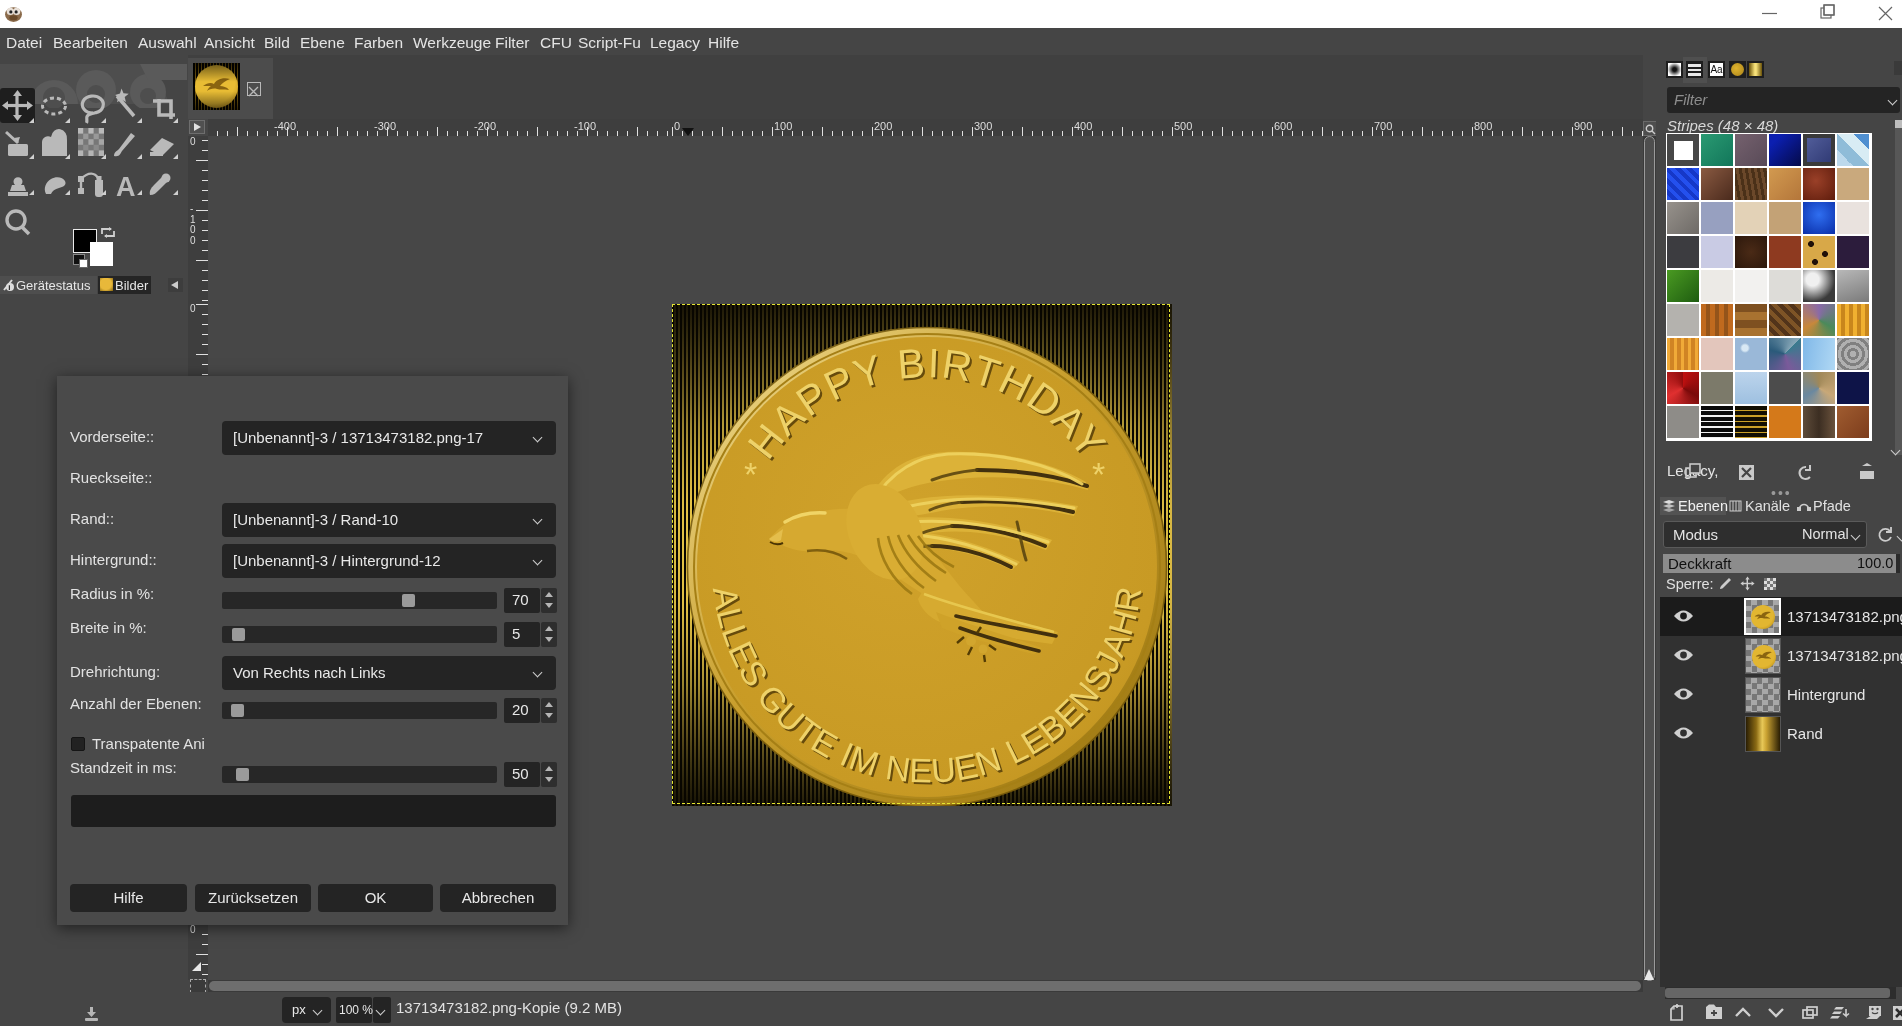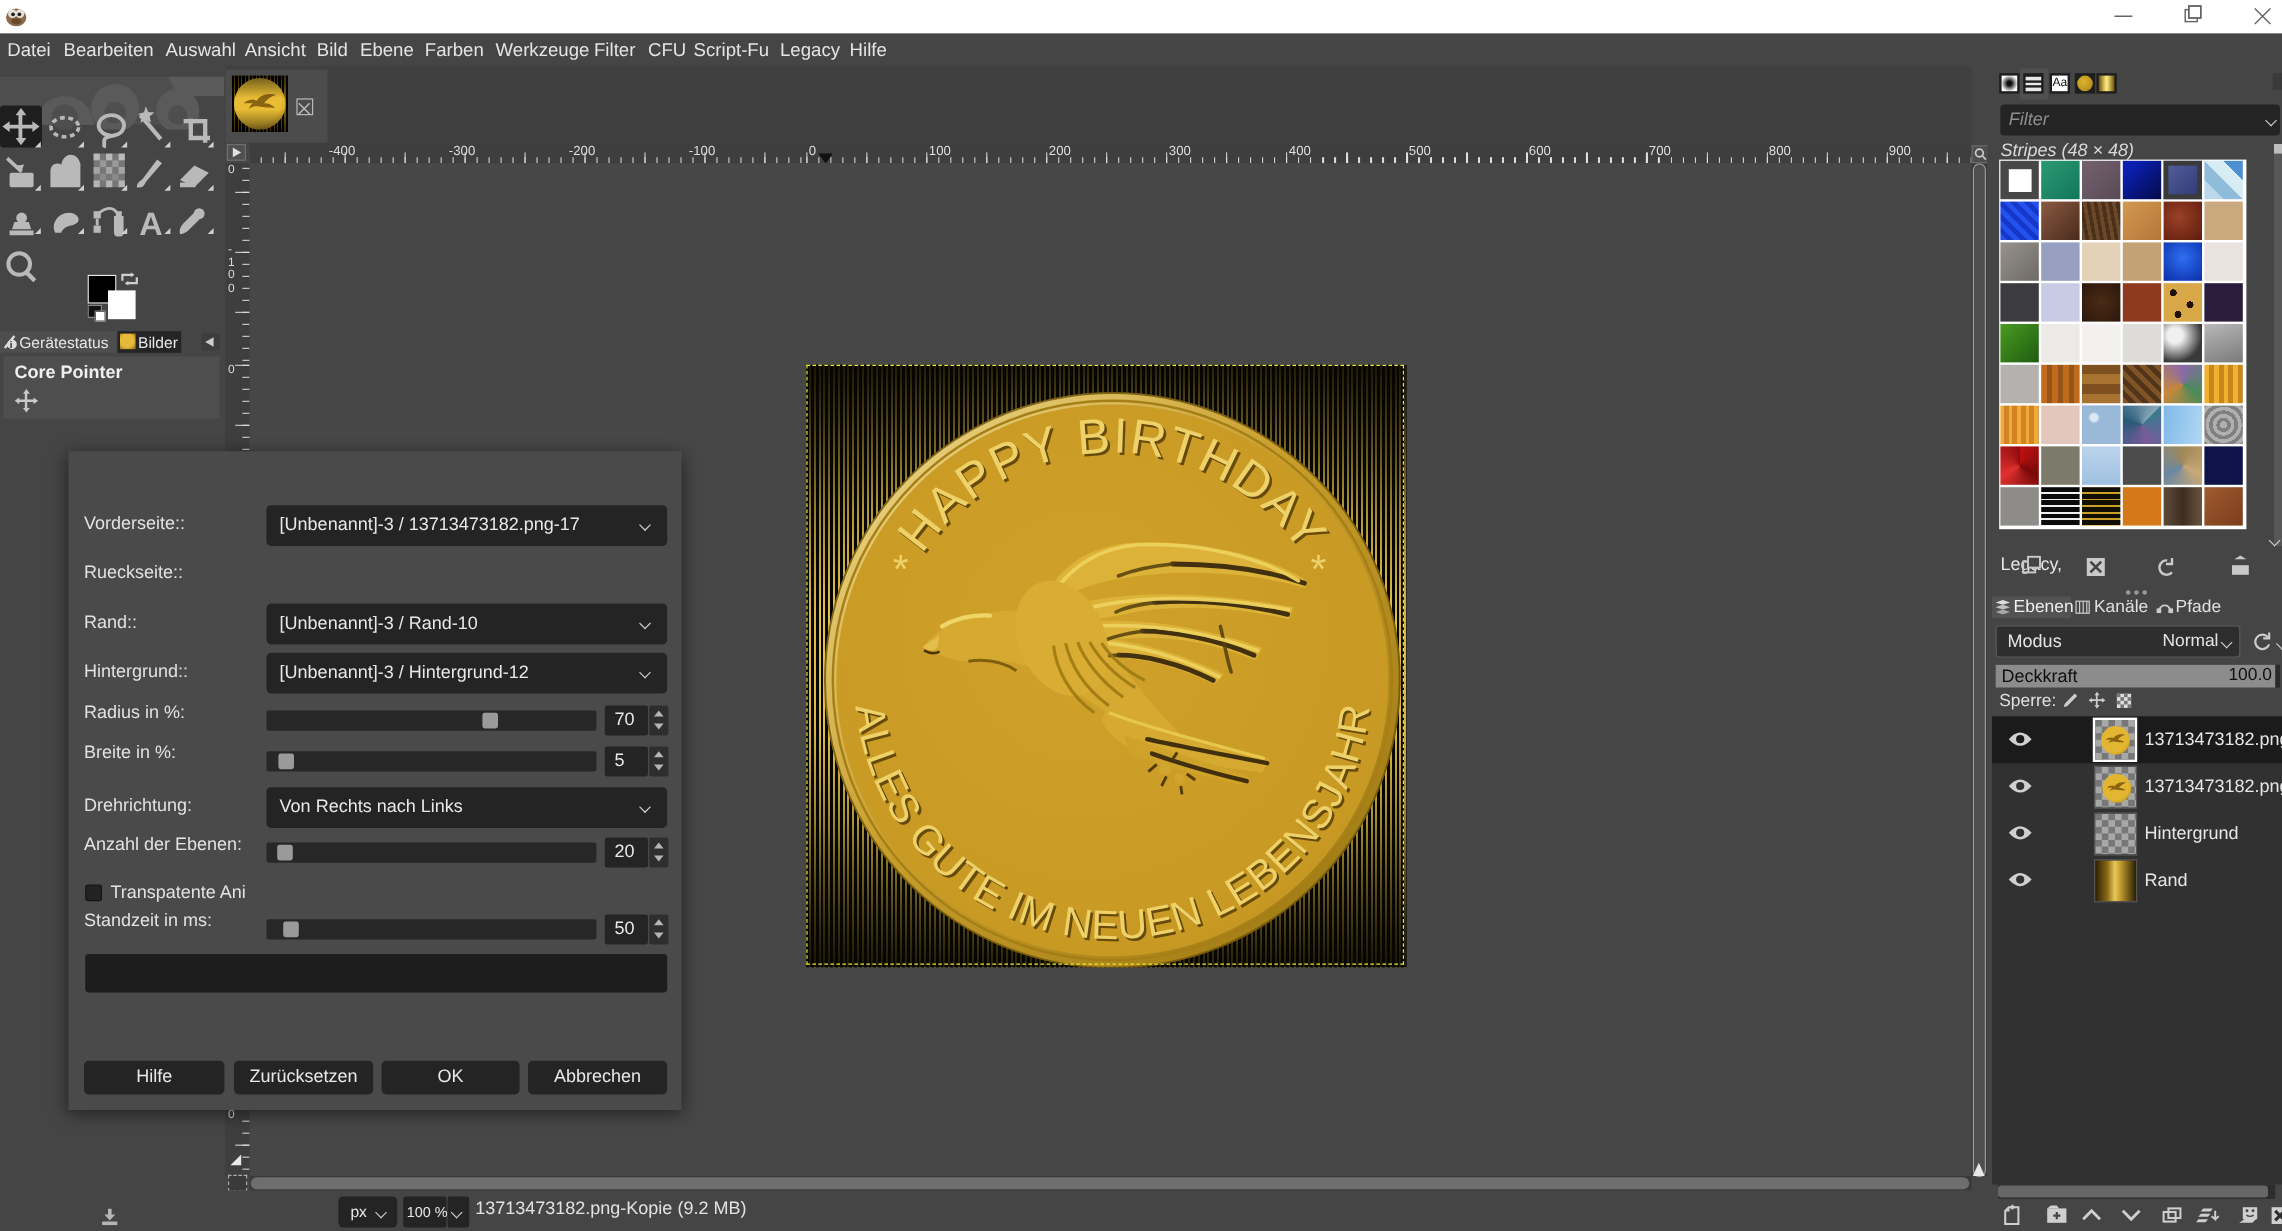--- a/index.html
+++ b/index.html
@@ -184,35 +184,20 @@
     <span class="abs" style="left:16px;top:2px;font-size:13px">Gerätestatus</span>
   </div>
   <div class="abs" style="left:98px;top:216px;width:53px;height:18px;background:#252525;color:#e6e6e6;font-size:14.5px">
     <div class="abs" style="left:2px;top:2px;width:13px;height:13px;background:radial-gradient(circle at 45% 45%,#e8b83a 55%,#8a6a14 95%)"></div>
     <span class="abs" style="left:17px;top:2px;font-size:13px">Bilder</span>
   </div>
   <div class="abs" style="left:168px;top:218px;width:15px;height:14px;background:#3d3d3d">
       <span class="abs" style="left:3px;top:3px;width:0;height:0;border-right:7px solid #ccc;border-top:4px solid transparent;border-bottom:4px solid transparent"></span>
     </div>
 
-  <div class="abs" style="left:3px;top:237px;width:180px;height:52px;background:#4e4e4e">
-    <span class="abs" style="left:9px;top:5px;font-weight:bold;color:#efefef;font-size:15px">Core Pointer</span>
-    <svg class="abs" style="left:8px;top:26px" width="22" height="22" viewBox="0 0 35 35" fill="none" stroke="#c9c9c9">
-        <g stroke-width="3.2">
-          <path d="M17 6 V29"></path>
-          <path d="M6 17.5 H29"></path>
-        </g>
-        <g fill="#c9c9c9" stroke="none">
-          <path d="M17.5 2 l4.5 6 h-9z"></path>
-          <path d="M17.5 33 l4.5 -6 h-9z"></path>
-          <path d="M2 17.5 l6 -4.5 v9z"></path>
-          <path d="M33 17.5 l-6 -4.5 v9z"></path>
-        </g>
-      </svg>
-  </div>
 
   <svg class="abs" style="left:85px;top:947px" width="13" height="14" viewBox="0 0 13 14" fill="#b5b5b5">
       <path d="M5 0 h3 v5 h3 l-4.5 5 l-4.5 -5 h3z"></path>
       <rect x="0" y="11" width="13" height="3" rx="1"></rect>
     </svg>
 </div>
 <div class="abs" id="imgtab">
   <div class="abs" style="left:5px;top:5px;width:47px;height:47px;background:repeating-linear-gradient(90deg,#050400 0 2px,#7a5c10 2px 3px)">
     <div class="abs" style="left:2px;top:2px;width:43px;height:43px;border-radius:50%;background:radial-gradient(circle at 42% 40%,#e8bc34 60%,#a87c12 100%)"></div>
     <svg class="abs" style="left:8px;top:14px" width="32" height="20" viewBox="0 0 32 20">

